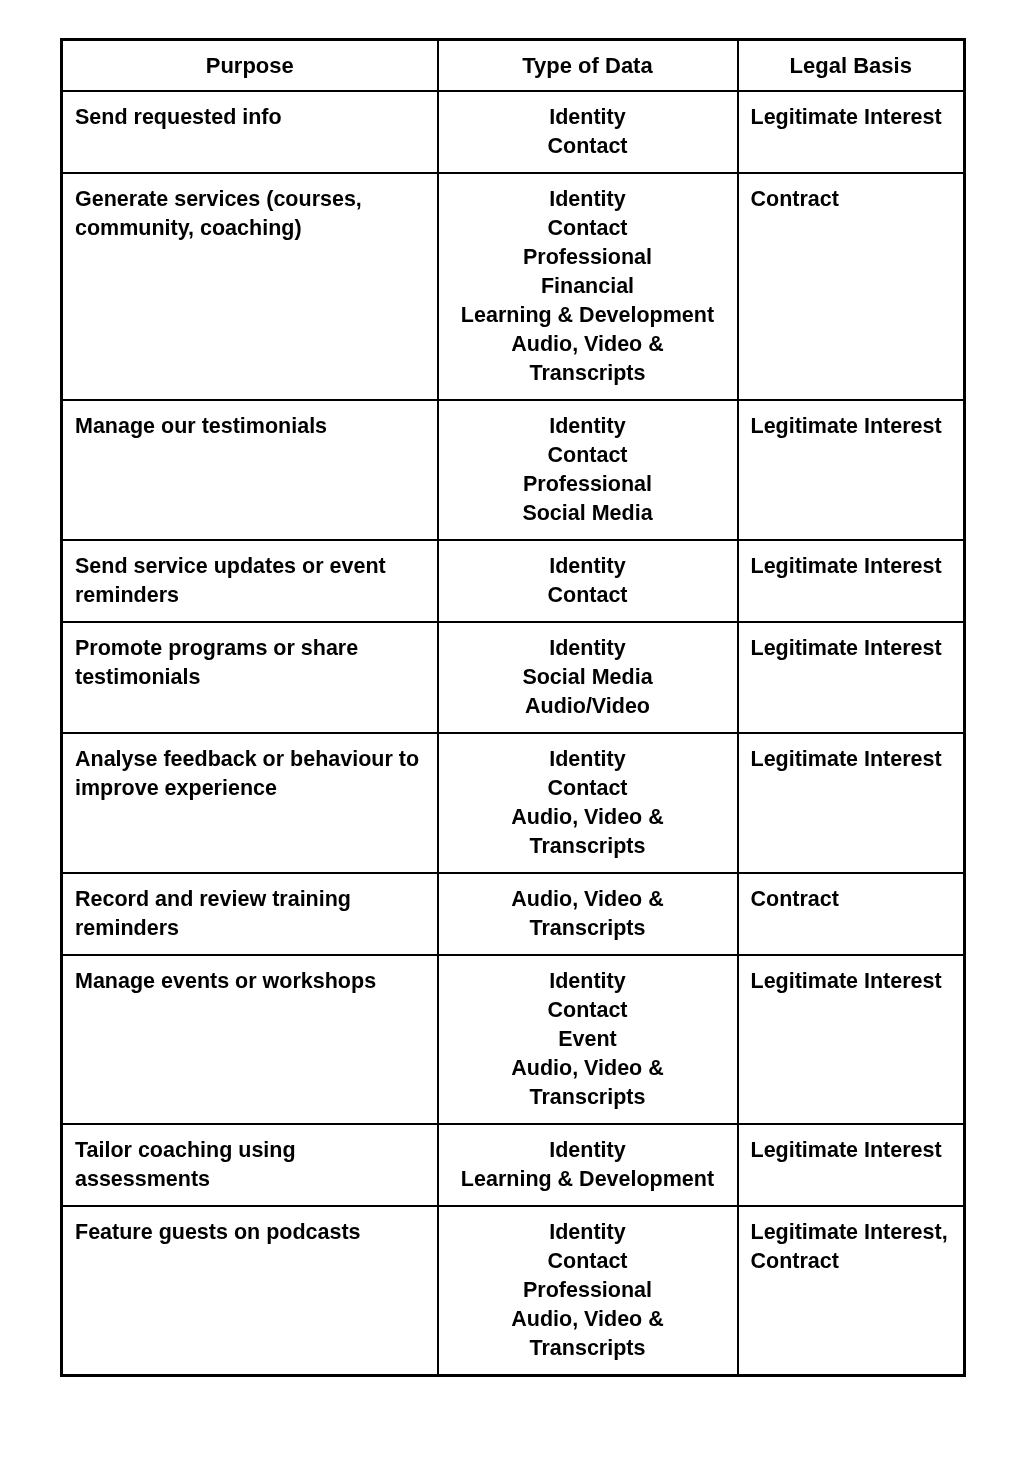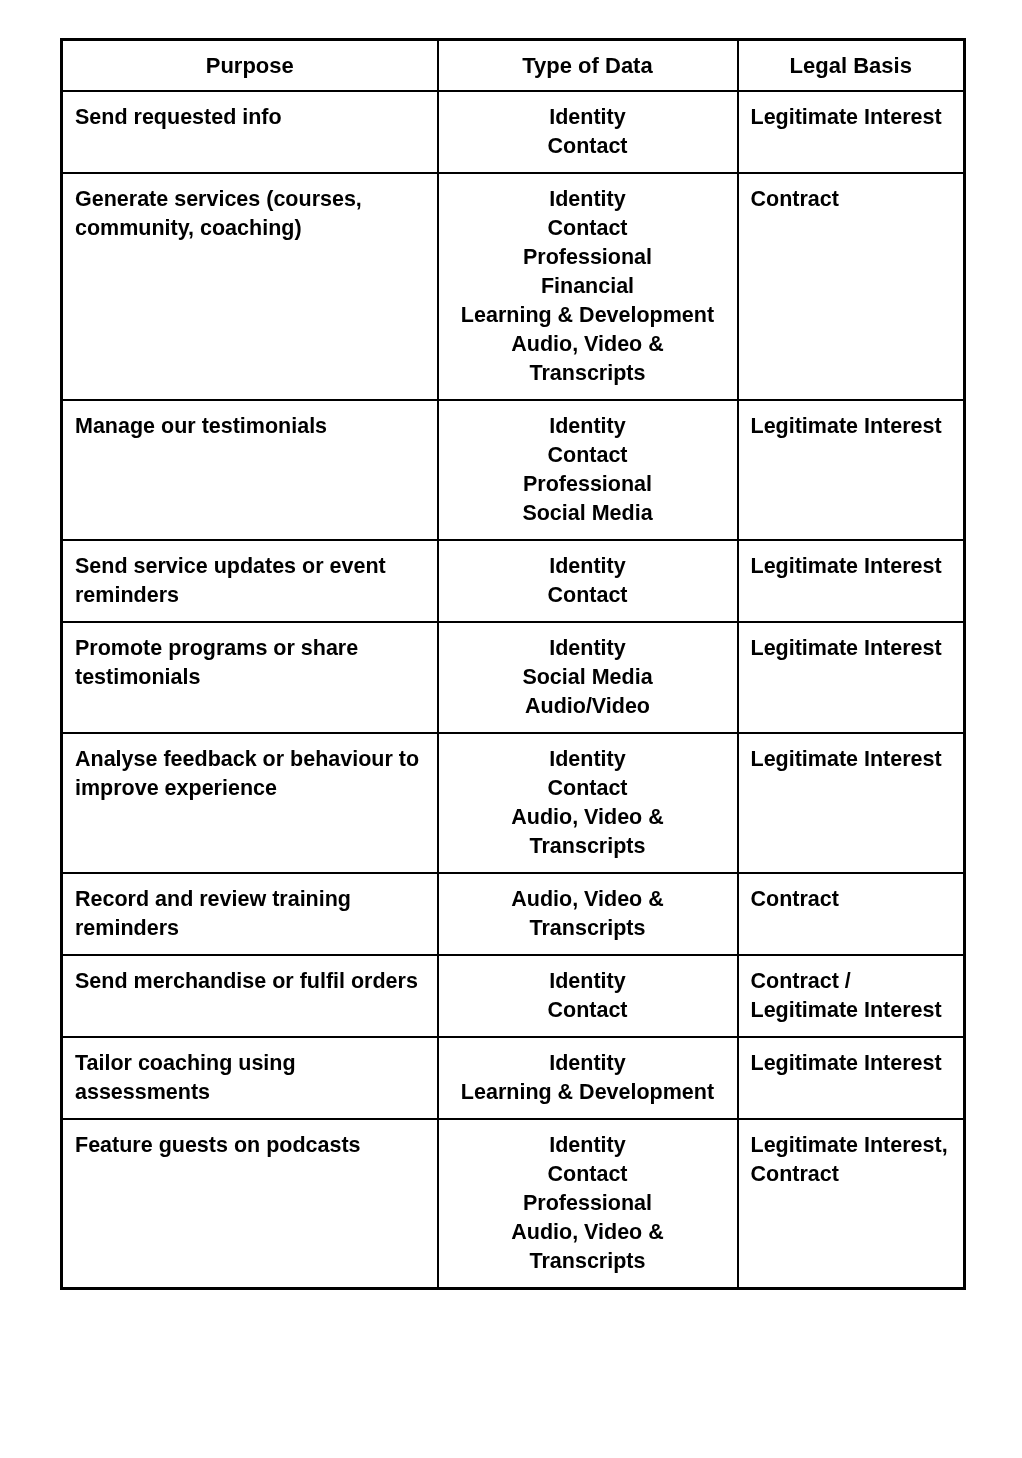--- a/index.html
+++ b/index.html
@@ -130,26 +130,28 @@
           <td>Legitimate Interest</td>
         </tr>
         <tr>
           <td>Record and review training reminders</td>
           <td>
             <div class="data-type-line">Audio, Video &amp; Transcripts</div>
           </td>
           <td>Contract</td>
         </tr>
         <tr>
-          <td>Send merchandise or fulfil orders</td>
+          <td>Manage events or workshops</td>
           <td>
             <div class="data-type-line">Identity</div>
             <div class="data-type-line">Contact</div>
+            <div class="data-type-line">Event</div>
+            <div class="data-type-line">Audio, Video &amp; Transcripts</div>
           </td>
-          <td>Contract / Legitimate Interest</td>
+          <td>Legitimate Interest</td>
         </tr>
         <tr>
           <td>Tailor coaching using assessments</td>
           <td>
             <div class="data-type-line">Identity</div>
             <div class="data-type-line">Learning &amp; Development</div>
           </td>
           <td>Legitimate Interest</td>
         </tr>
         <tr>

